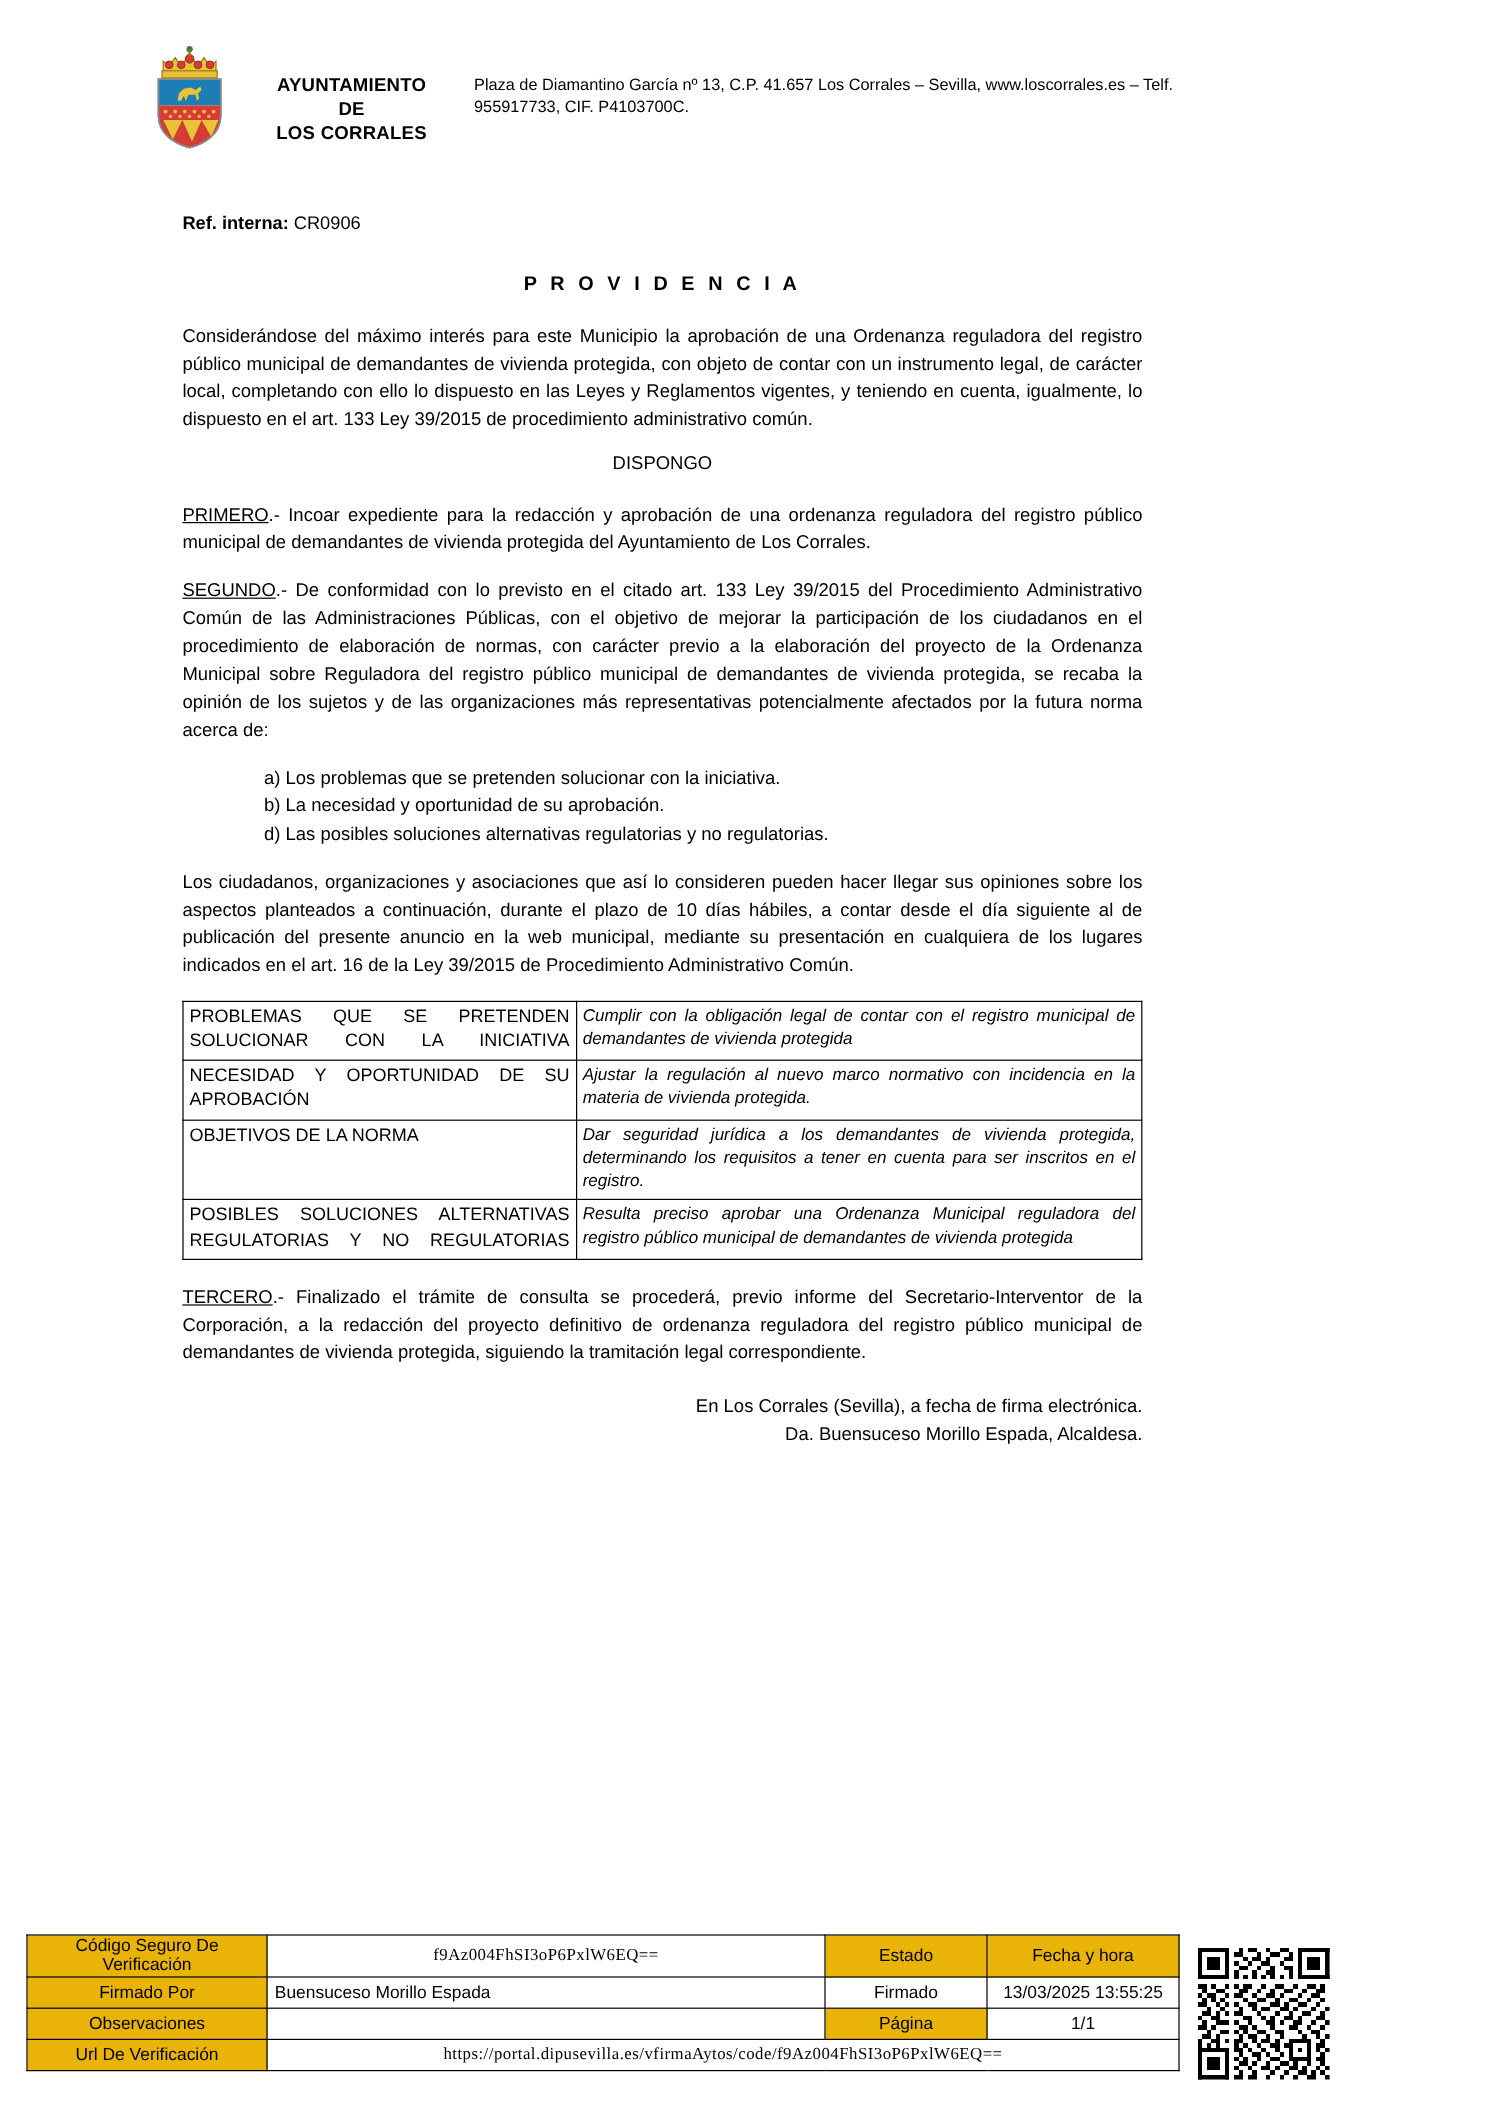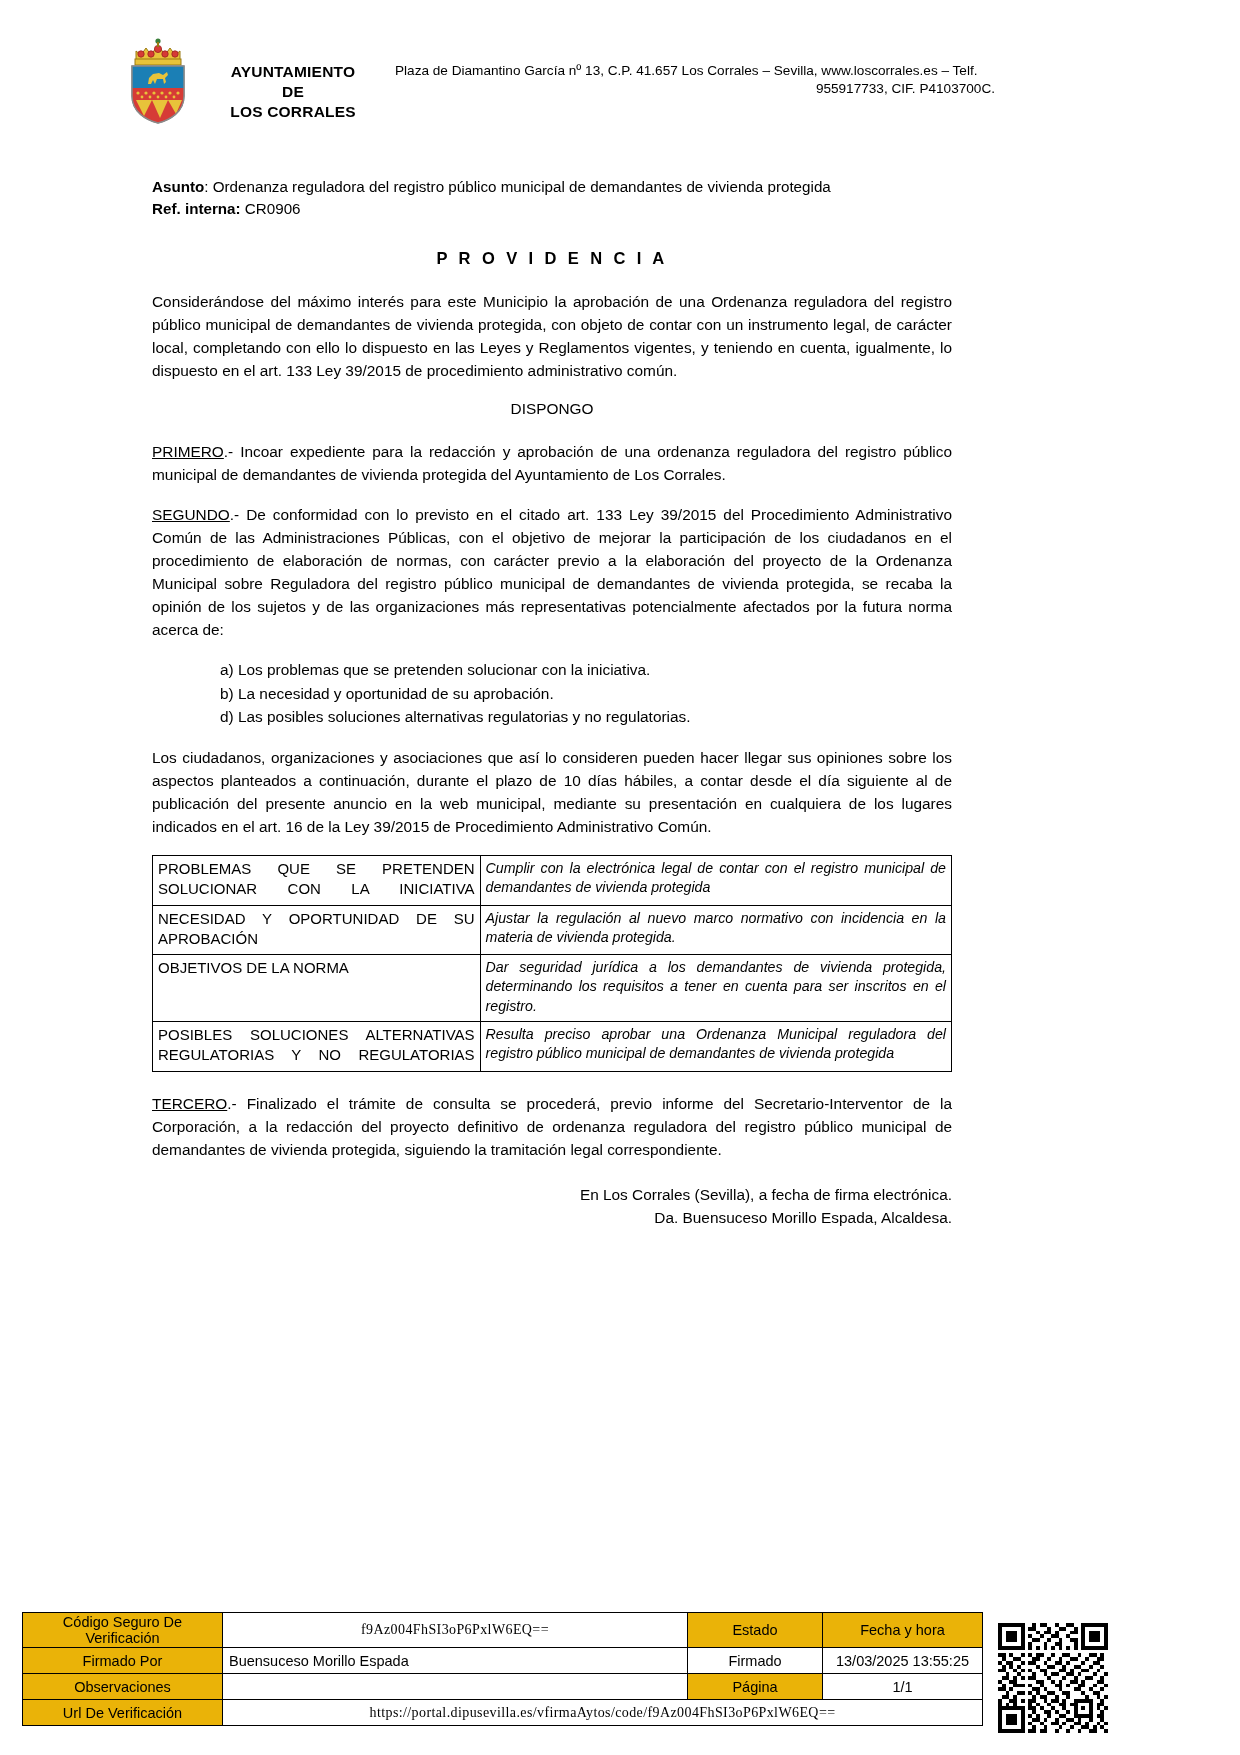--- a/index.html
+++ b/index.html
@@ -42,21 +42,21 @@
   }
   .contact-block {
     position: absolute;
     left: 395px;
     top: 40px;
     width: 600px;
     font-size: 13.6px;
     line-height: 1.32;
     text-align: justify;
   }
-  .contact-block .l2 { text-align: right; }
+  .contact-block .l2 { text-align: left; }
 
   
   .doc {
     position: absolute;
     left: 152px;
     top: 176px;
     width: 800px;
   }
   .meta { font-size: 15.2px; line-height: 1.42; margin-bottom: 0; }
   .meta .k { font-weight: bold; }
@@ -227,21 +227,20 @@
 
   <div class="contact-block">
     <div class="l1">Plaza de Diamantino García nº 13, C.P. 41.657 Los Corrales – Sevilla, www.loscorrales.es – Telf.</div>
     <div class="l2">955917733, CIF. P4103700C.</div>
   </div>
 </div>
 
 <div class="doc">
 
   <div class="meta">
-    <div><span class="k">Asunto</span><span>: Ordenanza reguladora del registro público municipal de demandantes de vivienda protegida</span></div>
     <div><span class="k">Ref. interna:</span><span> CR0906</span></div>
   </div>
 
   <div class="providencia">P R O V I D E N C I A</div>
 
   <p class="body-text">Considerándose del máximo interés para este Municipio la aprobación de una Ordenanza reguladora del registro público municipal de demandantes de vivienda protegida, con objeto de contar con un instrumento legal, de carácter local, completando con ello lo dispuesto en las Leyes y Reglamentos vigentes, y teniendo en cuenta, igualmente, lo dispuesto en el art. 133 Ley 39/2015 de procedimiento administrativo común.</p>
 
   <div class="dispongo">DISPONGO</div>
 
   <p class="body-text"><span class="u">PRIMERO</span><span>.- Incoar expediente para la redacción y aprobación de una ordenanza reguladora del registro público municipal de demandantes de vivienda protegida del Ayuntamiento de Los Corrales.</span></p>
@@ -253,21 +252,21 @@
     <div>b) La necesidad y oportunidad de su aprobación.</div>
     <div>d) Las posibles soluciones alternativas regulatorias y no regulatorias.</div>
   </div>
 
   <p class="body-text">Los ciudadanos, organizaciones y asociaciones que así lo consideren pueden hacer llegar sus opiniones sobre los aspectos planteados a continuación, durante el plazo de 10 días hábiles, a contar desde el día siguiente al de publicación del presente anuncio en la web municipal, mediante su presentación en cualquiera de los lugares indicados en el art. 16 de la Ley 39/2015 de Procedimiento Administrativo Común.</p>
 
   <table class="consulta">
     <tbody>
       <tr>
         <td class="cl">PROBLEMAS QUE SE PRETENDEN SOLUCIONAR CON LA INICIATIVA</td>
-        <td class="cr">Cumplir con la electrónica legal de contar con el registro municipal de demandantes de vivienda protegida</td>
+        <td class="cr">Cumplir con la obligación legal de contar con el registro municipal de demandantes de vivienda protegida</td>
       </tr>
       <tr>
         <td class="cl">NECESIDAD Y OPORTUNIDAD DE SU APROBACIÓN</td>
         <td class="cr">Ajustar la regulación al nuevo marco normativo con incidencia en la materia de vivienda protegida.</td>
       </tr>
       <tr>
         <td class="cl nojust">OBJETIVOS DE LA NORMA</td>
         <td class="cr">Dar seguridad jurídica a los demandantes de vivienda protegida, determinando los requisitos a tener en cuenta para ser inscritos en el registro.</td>
       </tr>
       <tr>

